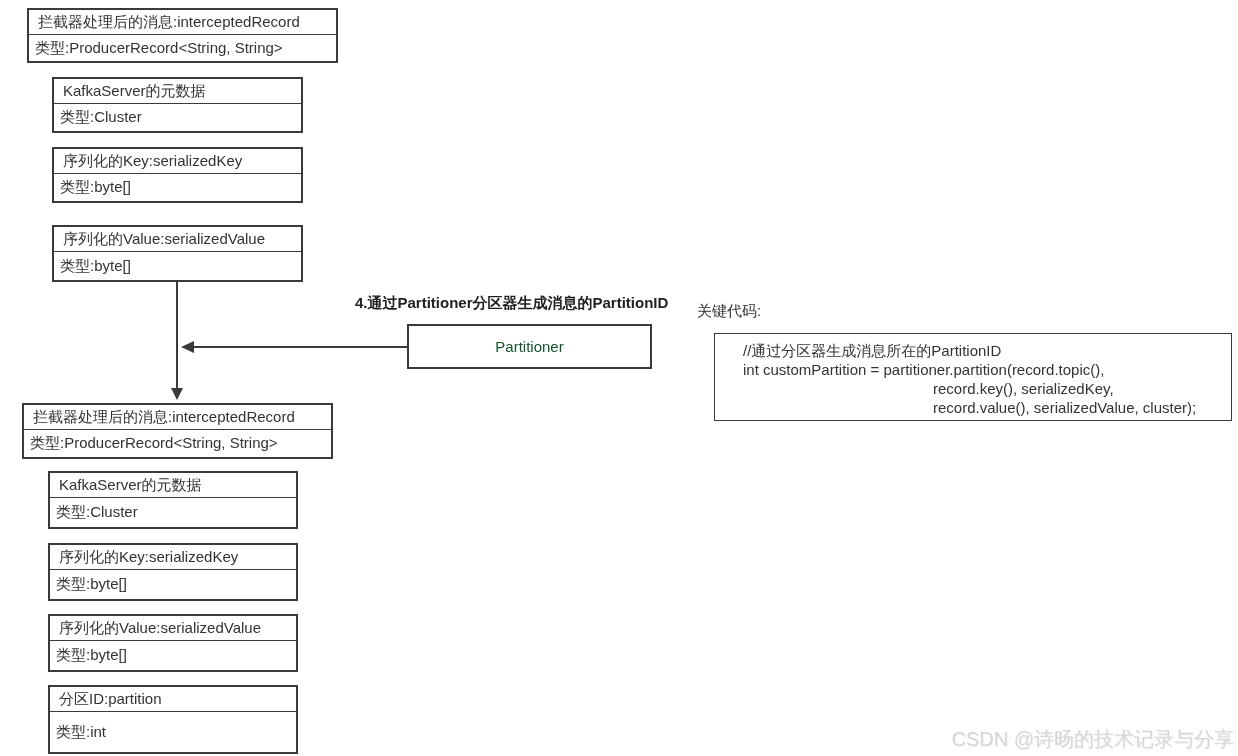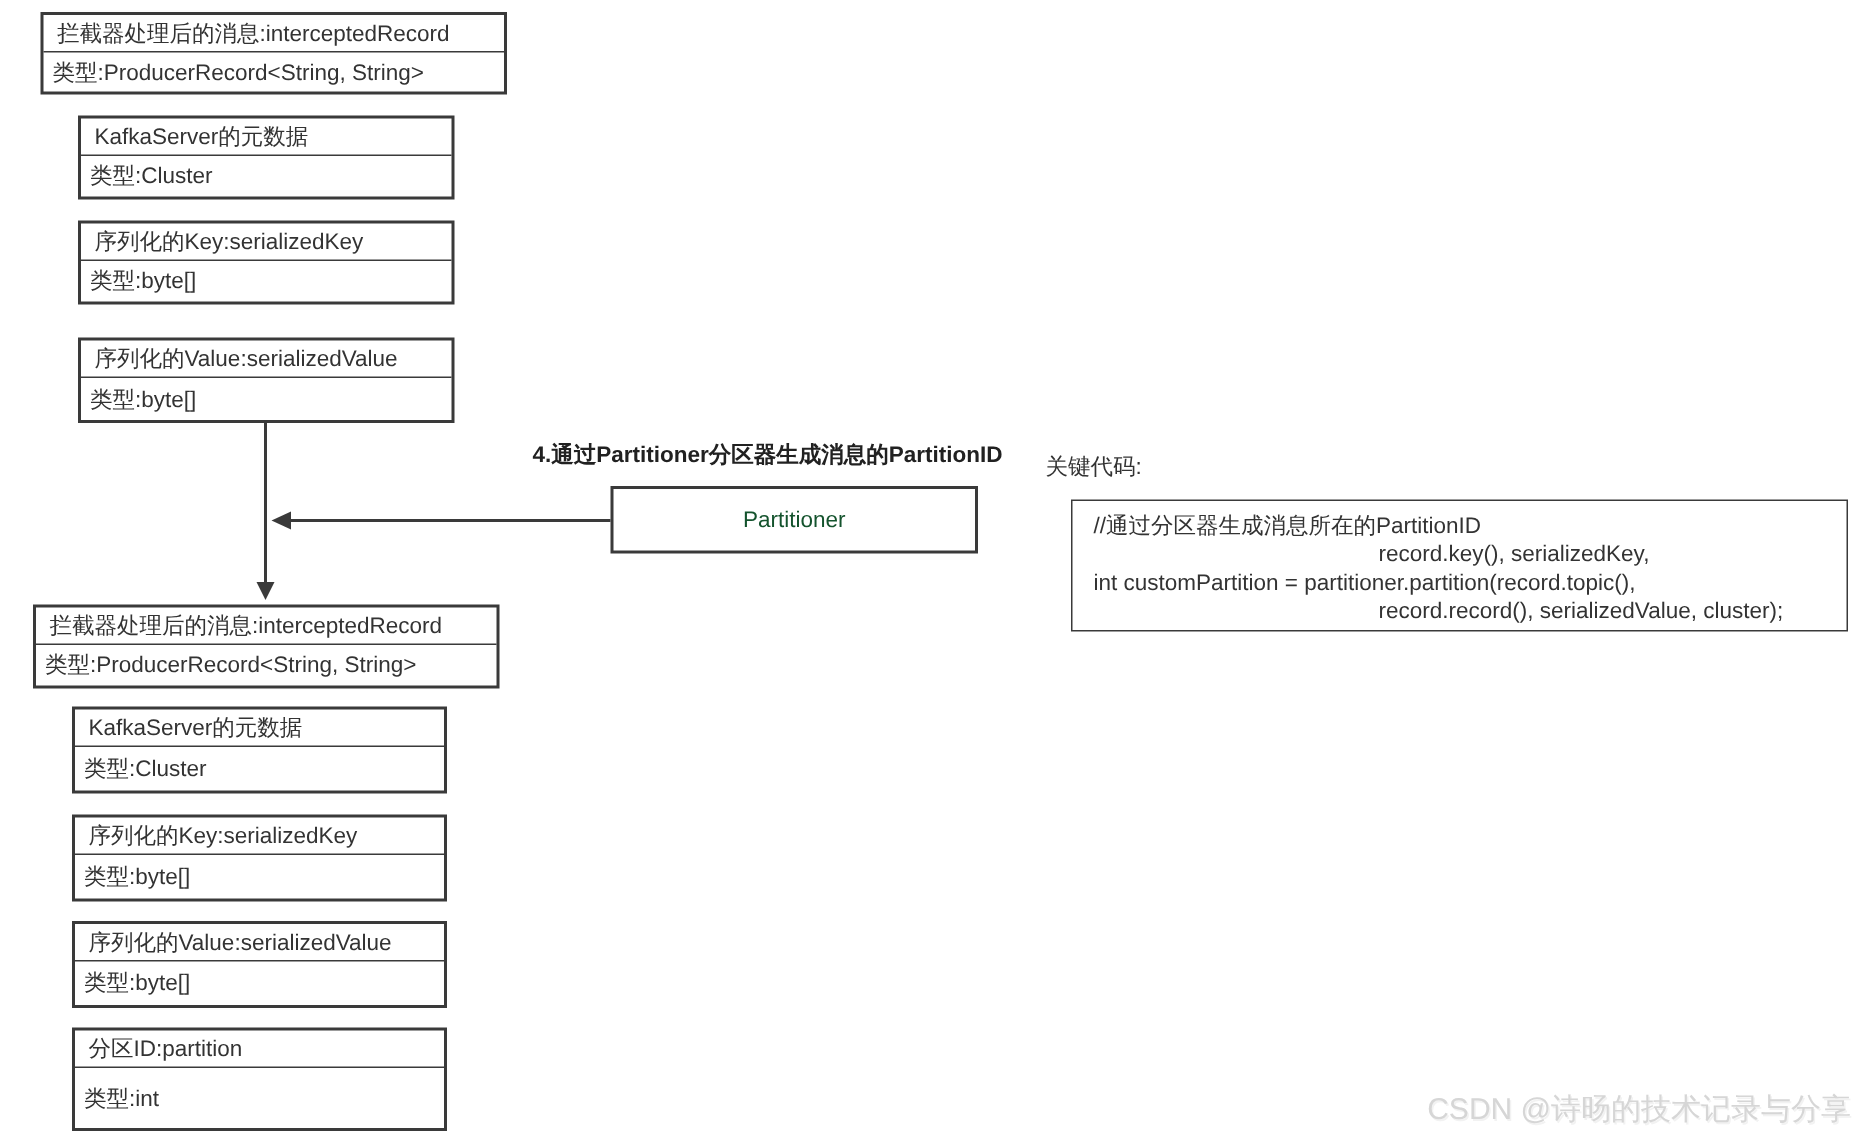--- a/index.html
+++ b/index.html
@@ -58,21 +58,21 @@
     position: absolute; left: 697px; top: 302px;
     font-size: 15px; color: #333333; white-space: nowrap;
   }
 
   .code-box {
     position: absolute; left: 714px; top: 333px; width: 518px; height: 88px;
     border: 1px solid #3a3a3a; background: #ffffff;
     padding: 7px 0 0 14px;
     font-size: 15px; line-height: 19px; color: #333333;
   }
-  .code-line { white-space: nowrap; }
+  .code-line { white-space: nowrap; margin-left: 14px; }
   .code-line.indent { padding-left: 190px; }
 
   .watermark {
     position: absolute; right: 4px; bottom: 3px;
     font-size: 20px; color: #d6d6d6; white-space: nowrap;
     text-shadow: 1px 1px 0 #f2f2f2;
   }
 </style>
 </head>
 <body>
@@ -109,23 +109,23 @@
 
   <div class="step-title">4.通过Partitioner分区器生成消息的PartitionID</div>
 
   <div class="partitioner-box">
     <span>Partitioner</span>
   </div>
 
   <div class="code-label">关键代码:</div>
   <div class="code-box">
     <div class="code-line">//通过分区器生成消息所在的PartitionID</div>
+    <div class="code-line">int customPartition = partitioner.partition(record.topic(),</div>
     <div class="code-line indent">record.key(), serializedKey,</div>
-    <div class="code-line">int customPartition = partitioner.partition(record.topic(),</div>
-    <div class="code-line indent">record.record(), serializedValue, cluster);</div>
+    <div class="code-line indent">record.value(), serializedValue, cluster);</div>
   </div>
 
   <div class="dbox bb1">
     <div class="row1">拦截器处理后的消息:interceptedRecord</div>
     <div class="row2">类型:ProducerRecord&lt;String, String&gt;</div>
   </div>
   <div class="dbox bb2">
     <div class="row1">KafkaServer的元数据</div>
     <div class="row2">类型:Cluster</div>
   </div>

